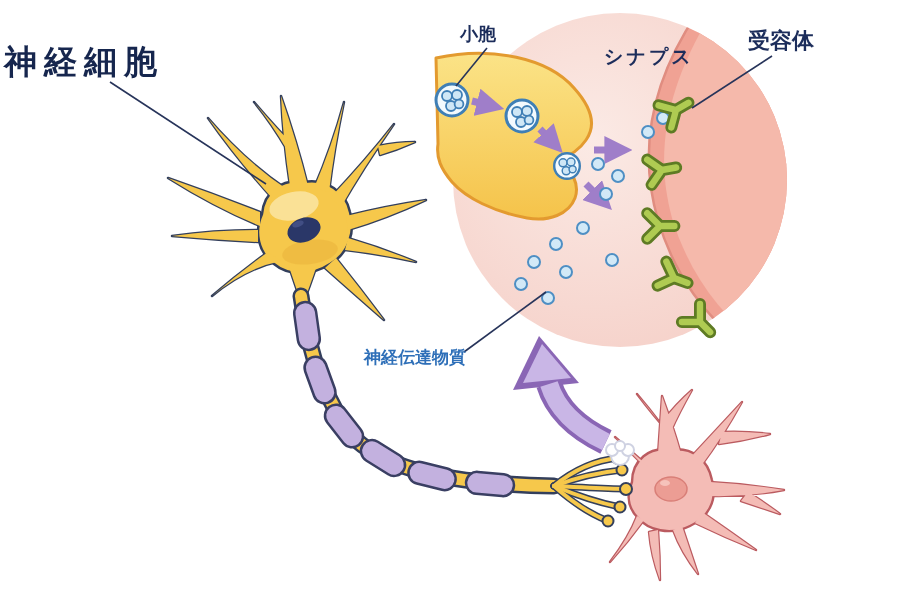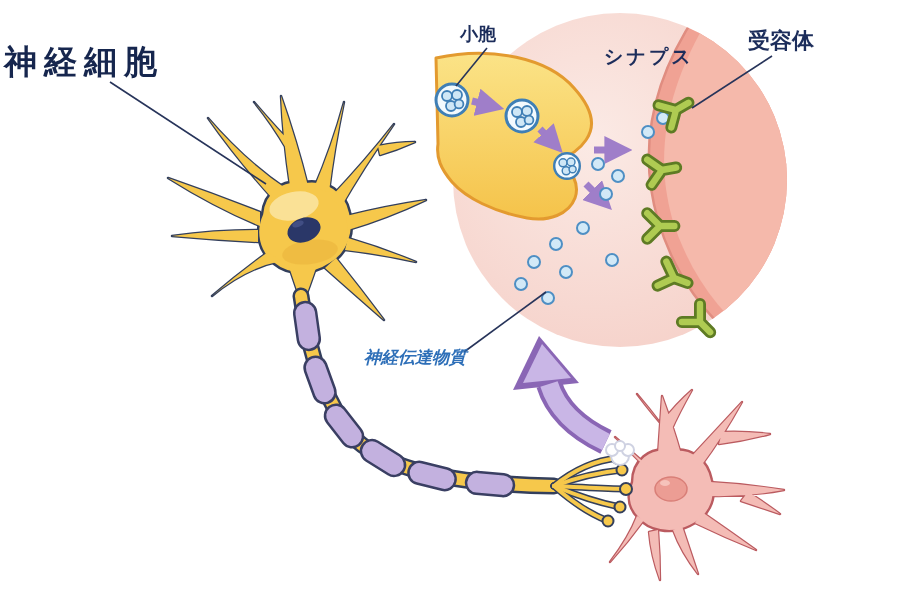--- a/index.html
+++ b/index.html
@@ -6,21 +6,21 @@
   .stage{
     position:relative;width:900px;height:600px;background:#ffffff;
     overflow:hidden;font-family:"Liberation Sans",sans-serif;
   }
   .stage svg{position:absolute;left:0;top:0;}
   .lbl{position:absolute;font-weight:bold;color:#1C2D5B;white-space:nowrap;}
   .lbl-title{left:4px;top:40px;font-size:33px;letter-spacing:7px;color:#16264E;}
   .lbl-vesicle{left:460px;top:22px;font-size:18px;}
   .lbl-synapse{left:576px;top:44px;font-size:19px;letter-spacing:3px;margin-left:28px;}
   .lbl-receptor{left:748px;top:26px;font-size:22px;}
-  .lbl-nt{left:364px;top:346px;font-size:17px;color:#2E6FB8;font-style:italic;}
+  .lbl-nt{left:364px;top:346px;font-size:17px;color:#2E6FB8;}
 
   
   .yfill{fill:#F6C84B;}
   .ystroke{fill:#F6C84B;stroke:#333F5C;stroke-width:2.5;stroke-linejoin:round;}
   .pfill{fill:#F4BCB6;}
   .pstroke{fill:#F4BCB6;stroke:#BB5B60;stroke-width:2.4;stroke-linejoin:round;}
   .nt{fill:#D2E9F7;stroke:#4E8FC4;stroke-width:2;}
   .leader{stroke:#27345A;stroke-width:1.6;fill:none;}
   .rOutline{stroke:#5E7B24;stroke-width:7.5;fill:none;stroke-linecap:round;stroke-linejoin:round;}
   .rInner{stroke:#AFCB52;stroke-width:4;fill:none;stroke-linecap:round;stroke-linejoin:round;}

